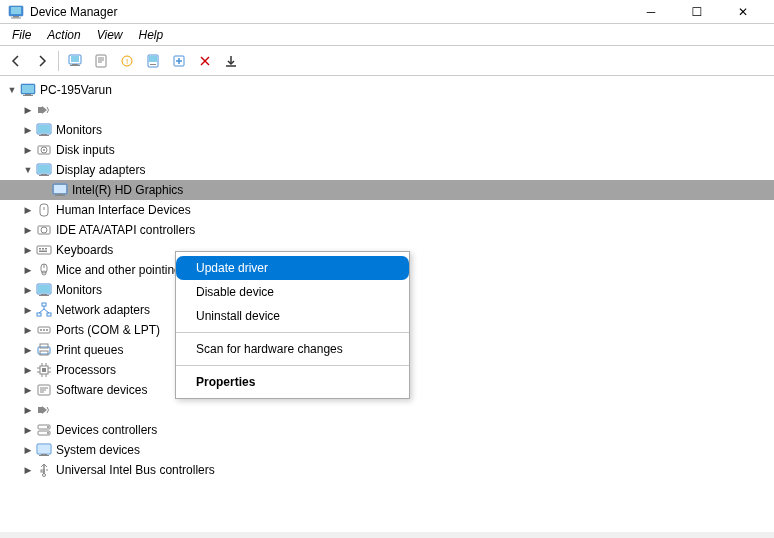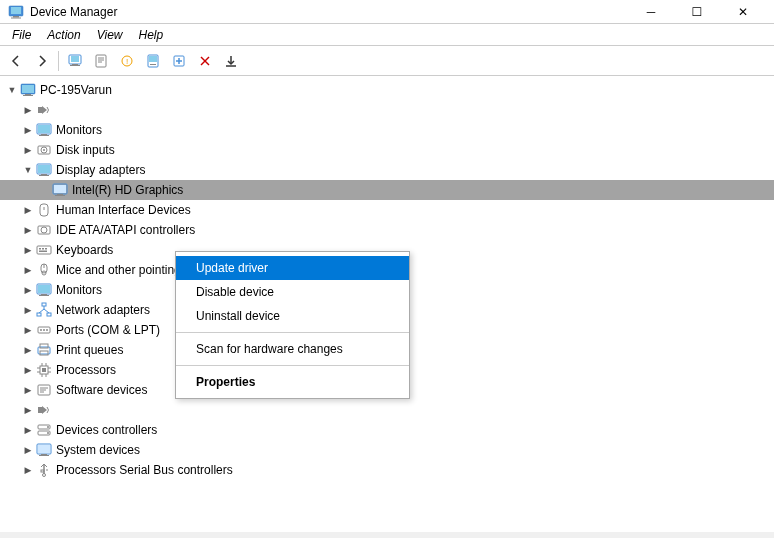--- a/index.html
+++ b/index.html
@@ -102,20 +102,21 @@
       border: 1px solid #aaa;
       box-shadow: 2px 2px 6px rgba(0,0,0,0.2);
       z-index: 100;
       width: 235px;
       padding: 4px 0;
     }
     .context-menu-item {
       padding: 5px 20px;
       cursor: pointer;
       font-size: 12px;
+      border-radius: 7px;
     }
     .context-menu-item.highlighted { background: #0078d7; color: white; }
     .context-menu-item.bold { font-weight: bold; }
     .context-menu-sep { height: 1px; background: #ccc; margin: 4px 0; }
 
     
     .icon-computer { color: #4a90d9; }
   </style>
 </head>
 <body>
@@ -461,21 +462,21 @@
       <span class="expand-icon">▶</span>
       <span class="item-icon">
         <svg width="16" height="16" viewBox="0 0 16 16">
           <line x1="8" y1="2" x2="8" y2="12" stroke="#888" stroke-width="1.5"></line>
           <path d="M5 5l3-3 3 3" stroke="#888" stroke-width="1" fill="none"></path>
           <rect x="5" y="8" width="3" height="2" fill="none" stroke="#888" stroke-width="1"></rect>
           <line x1="10" y1="8" x2="12" y2="8" stroke="#888" stroke-width="1"></line>
           <circle cx="8" cy="13" r="1.5" fill="none" stroke="#888" stroke-width="1"></circle>
         </svg>
       </span>
-      <span>Processors Serial Bus controllers</span>
+      <span>Universal Intel Bus controllers</span>
     </div>
 
     <div class="context-menu">
       <div class="context-menu-item highlighted">Update driver</div>
       <div class="context-menu-item">Disable device</div>
       <div class="context-menu-item">Uninstall device</div>
       <div class="context-menu-sep"></div>
       <div class="context-menu-item">Scan for hardware changes</div>
       <div class="context-menu-sep"></div>
       <div class="context-menu-item bold">Properties</div>

